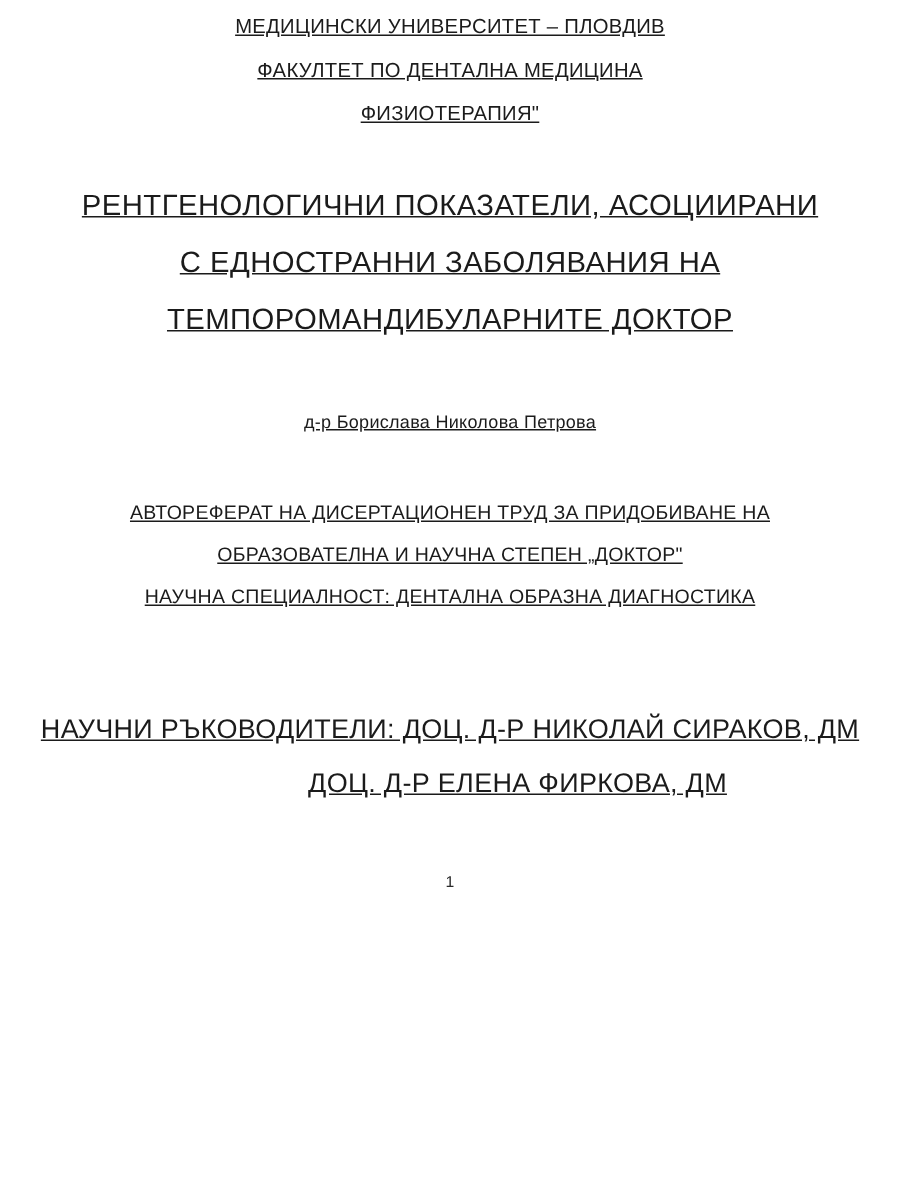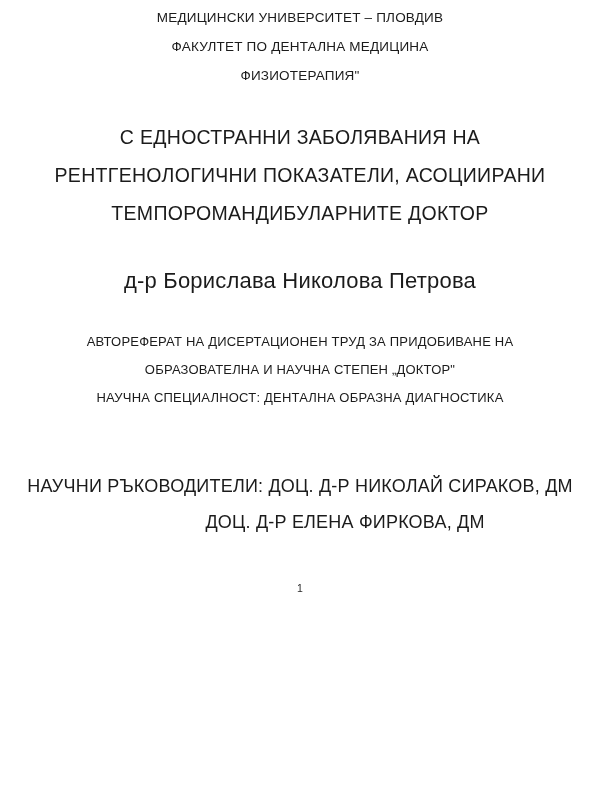--- a/index.html
+++ b/index.html
@@ -13,20 +13,21 @@
     font-family: "Liberation Sans", sans-serif;
     color: #1b1b1b;
     overflow: hidden;
   }
   .page {
     position: relative;
     width: 600px;
     height: 608px;
     box-sizing: border-box;
     padding: 0 14px;
+    text-decoration: underline;
   }
   .line {
     text-align: center;
     white-space: nowrap;
   }
 
   
   .institution {
     margin-top: 0;
     padding-top: 3px;
@@ -47,21 +48,21 @@
     line-height: 38px;
     letter-spacing: 0.3px;
     font-weight: 400;
   }
 
   
   .author {
     margin-top: 34px;
   }
   .author .line {
-    font-size: 22px;
+    font-size: 12px;
     line-height: 30px;
     letter-spacing: 0.2px;
   }
 
   
   .degree {
     margin-top: 32px;
   }
   .degree .line {
     font-size: 13px;
@@ -107,22 +108,22 @@
 
 <div class="page">
 
   <div class="institution">
     <div class="line">МЕДИЦИНСКИ УНИВЕРСИТЕТ – ПЛОВДИВ</div>
     <div class="line">ФАКУЛТЕТ ПО ДЕНТАЛНА МЕДИЦИНА</div>
     <div class="line">ФИЗИОТЕРАПИЯ"</div>
   </div>
 
   <div class="title">
+    <div class="line">РЕНТГЕНОЛОГИЧНИ ПОКАЗАТЕЛИ, АСОЦИИРАНИ</div>
     <div class="line">С ЕДНОСТРАННИ ЗАБОЛЯВАНИЯ НА</div>
-    <div class="line">РЕНТГЕНОЛОГИЧНИ ПОКАЗАТЕЛИ, АСОЦИИРАНИ</div>
     <div class="line">ТЕМПОРОМАНДИБУЛАРНИТЕ ДОКТОР</div>
   </div>
 
   <div class="author">
     <div class="line">д-р Борислава Николова Петрова</div>
   </div>
 
   <div class="degree">
     <div class="line">АВТОРЕФЕРАТ НА ДИСЕРТАЦИОНЕН ТРУД ЗА ПРИДОБИВАНЕ НА</div>
     <div class="line">ОБРАЗОВАТЕЛНА И НАУЧНА СТЕПЕН „ДОКТОР"</div>

